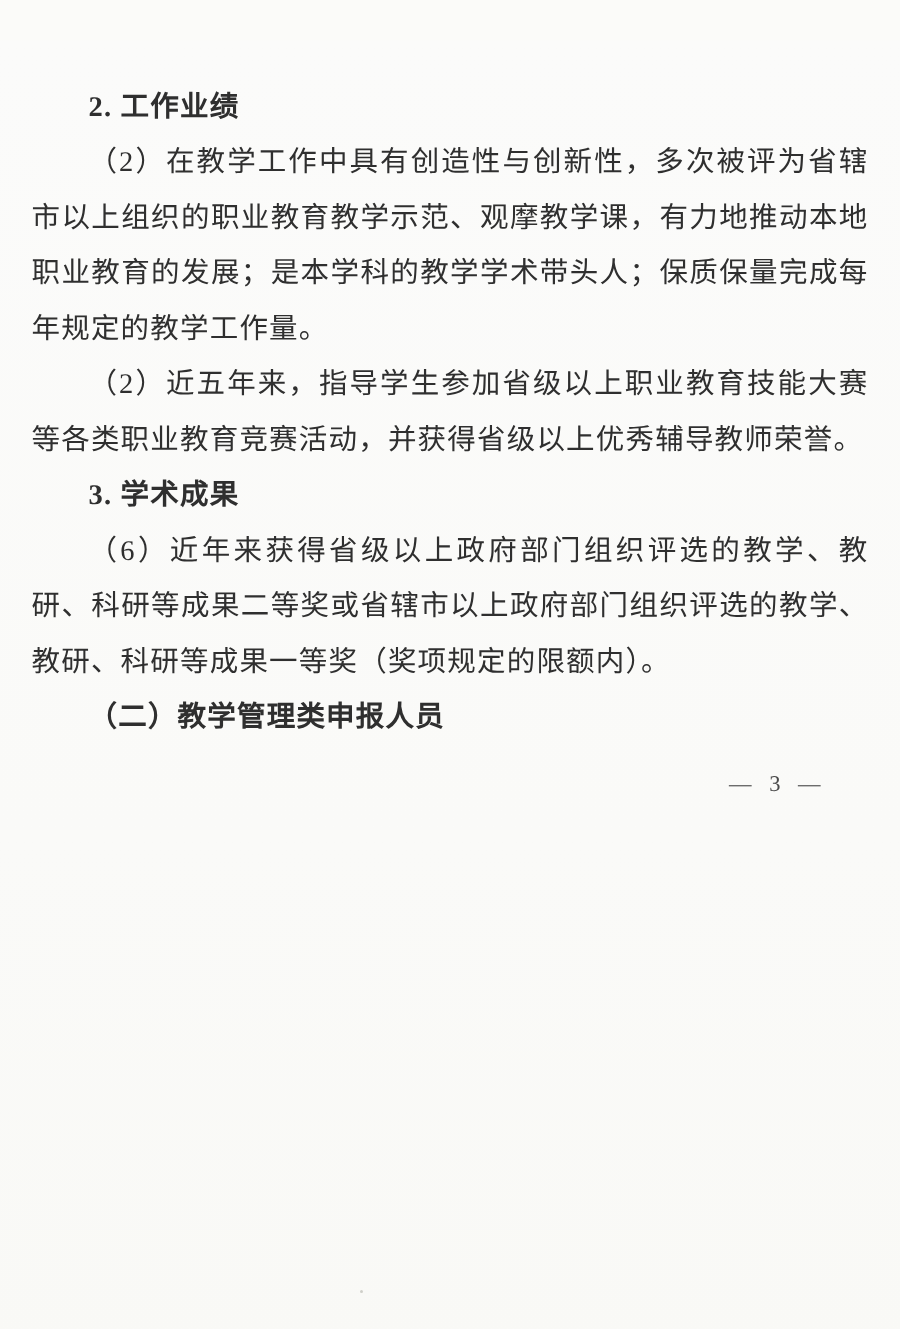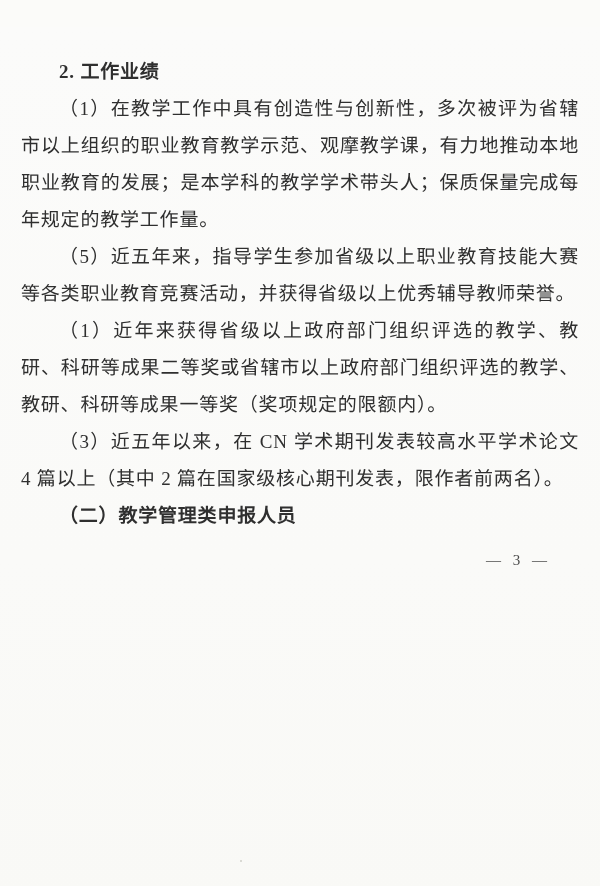--- a/index.html
+++ b/index.html
@@ -54,30 +54,30 @@
   .speck-1 { left: 71px; top: 872px; }
   .speck-2 { left: 240px; top: 833px; width: 2px; height: 2px; background: #cfcfc9; }
 </style>
 </head>
 <body>
 
 <div class="page">
 
   <h2 class="block heading">2. 工作业绩</h2>
 
-  <p class="block">（1）在教学工作中具有创造性与创新性，多次被评为省辖市以上组织的职业教育教学示范、观摩教学课，有力地推动本地职业教育的发展；是本学科的教学学术带头人；保质保量完成每年规定的教学工作量。</p>
+  <p class="block">（2）在教学工作中具有创造性与创新性，多次被评为省辖市以上组织的职业教育教学示范、观摩教学课，有力地推动本地职业教育的发展；是本学科的教学学术带头人；保质保量完成每年规定的教学工作量。</p>
 
-  <p class="block">（5）近五年来，指导学生参加省级以上职业教育技能大赛等各类职业教育竞赛活动，并获得省级以上优秀辅导教师荣誉。</p>
+  <p class="block">（2）近五年来，指导学生参加省级以上职业教育技能大赛等各类职业教育竞赛活动，并获得省级以上优秀辅导教师荣誉。</p>
 
 
+  <h2 class="block heading">3. 学术成果</h2>
 
-  <p class="block">（1）近年来获得省级以上政府部门组织评选的教学、教研、科研等成果二等奖或省辖市以上政府部门组织评选的教学、教研、科研等成果一等奖（奖项规定的限额内）。</p>
+  <p class="block">（6）近年来获得省级以上政府部门组织评选的教学、教研、科研等成果二等奖或省辖市以上政府部门组织评选的教学、教研、科研等成果一等奖（奖项规定的限额内）。</p>
 
 
-  <p class="block">（3）近五年以来，在 CN 学术期刊发表较高水平学术论文 4 篇以上（其中 2 篇在国家级核心期刊发表，限作者前两名）。</p>
 
   <div class="block subheading">（二）教学管理类申报人员</div>
 
   <div class="block page-number">— 3 —</div>
 
   <span class="speck speck-1"></span>
   <span class="speck speck-2"></span>
 </div>
 
 </body></html>

